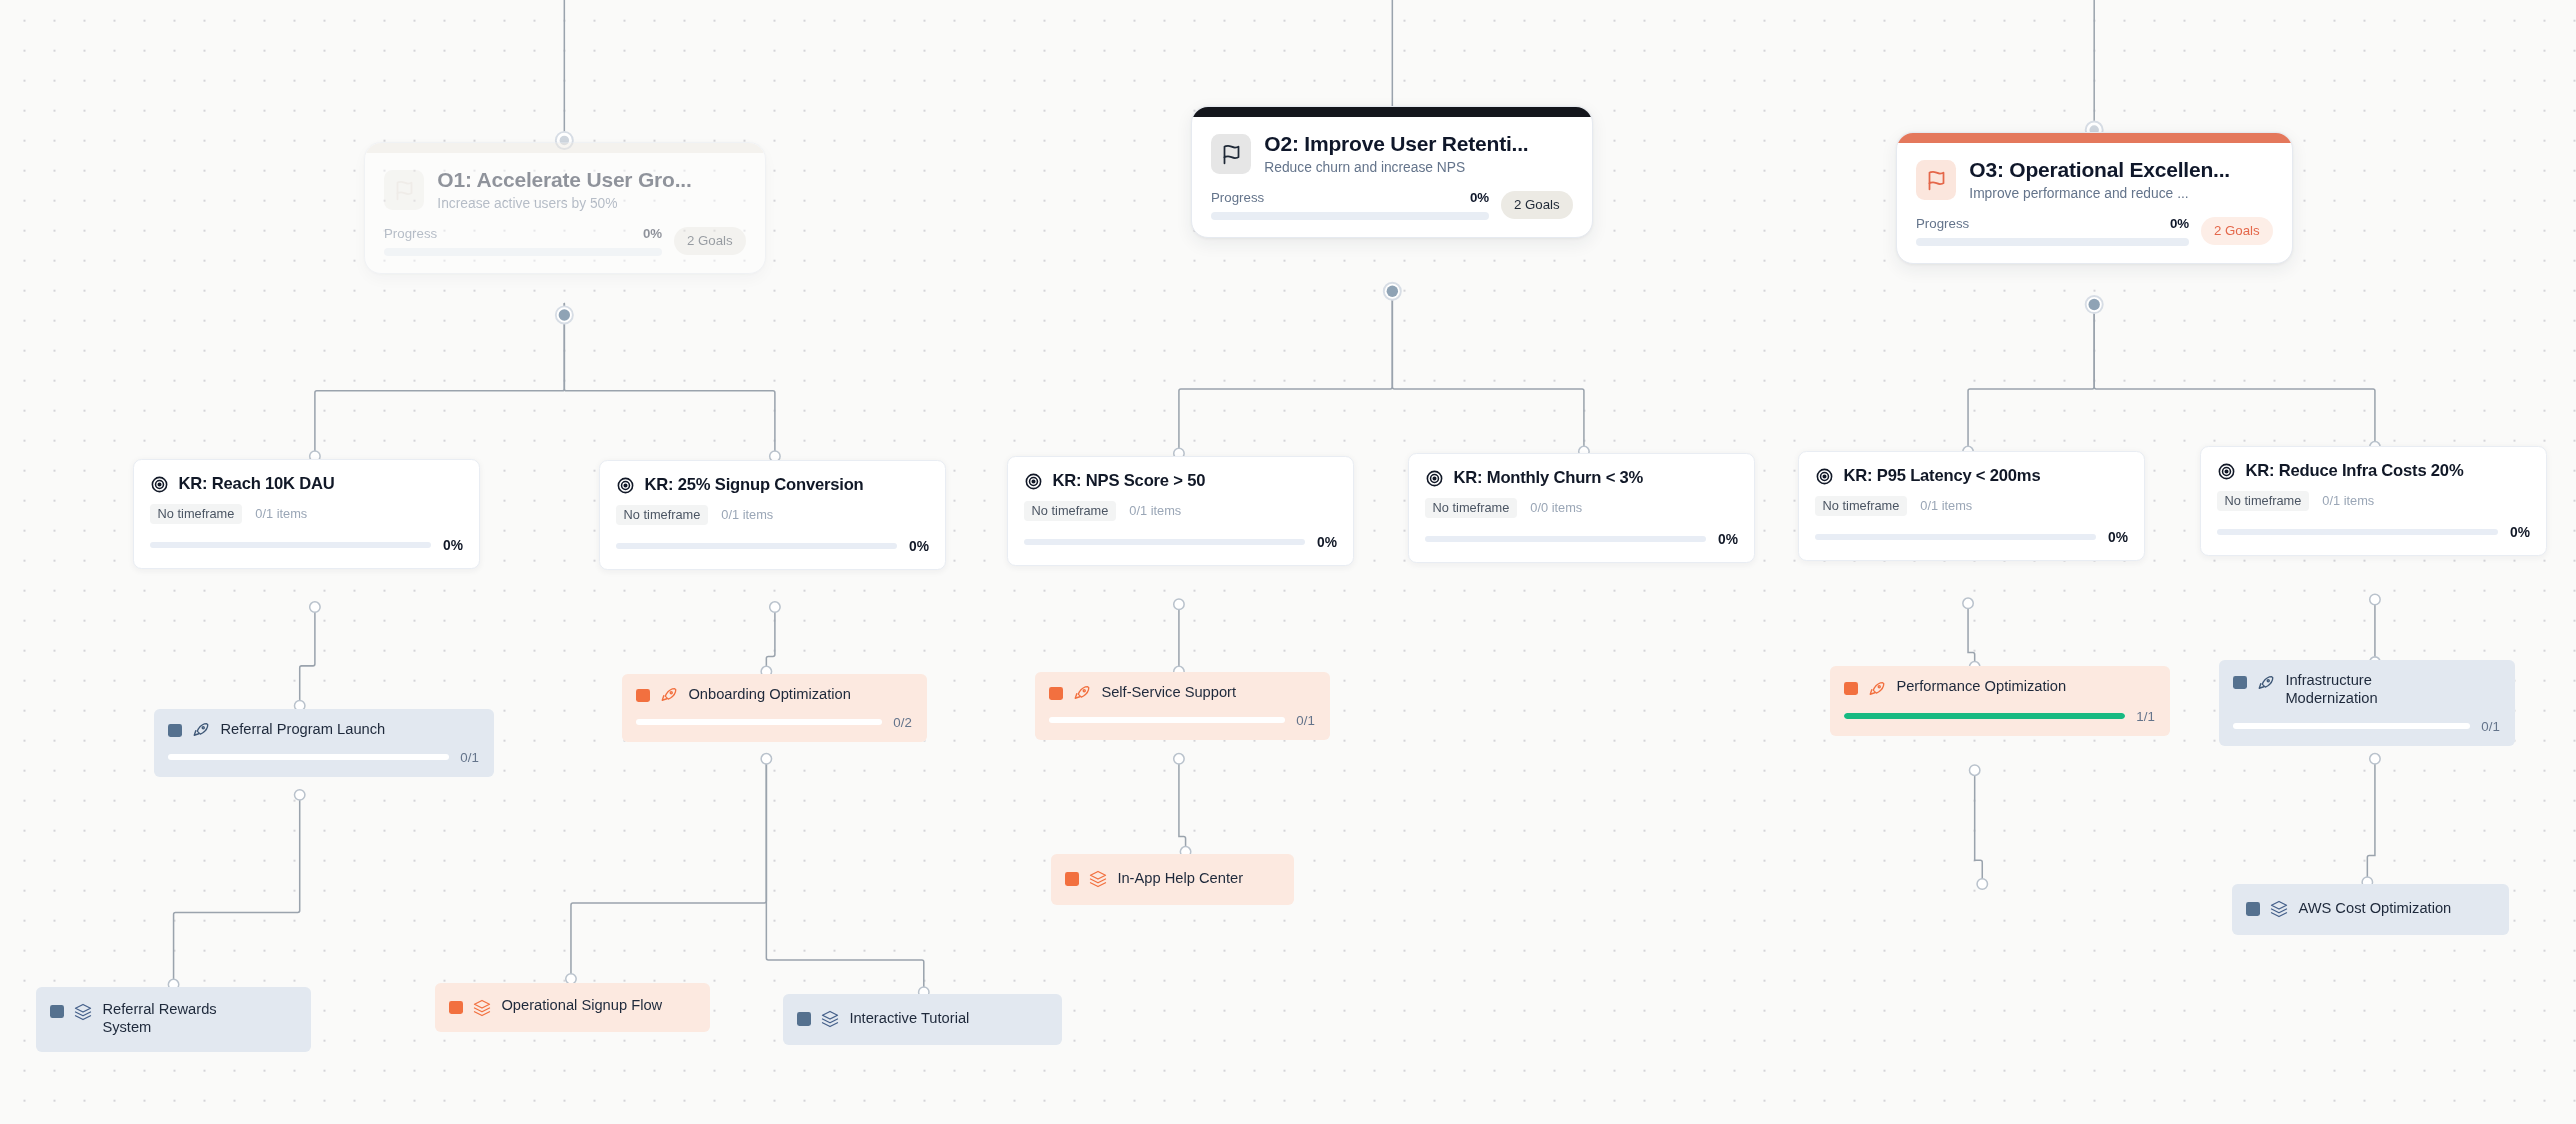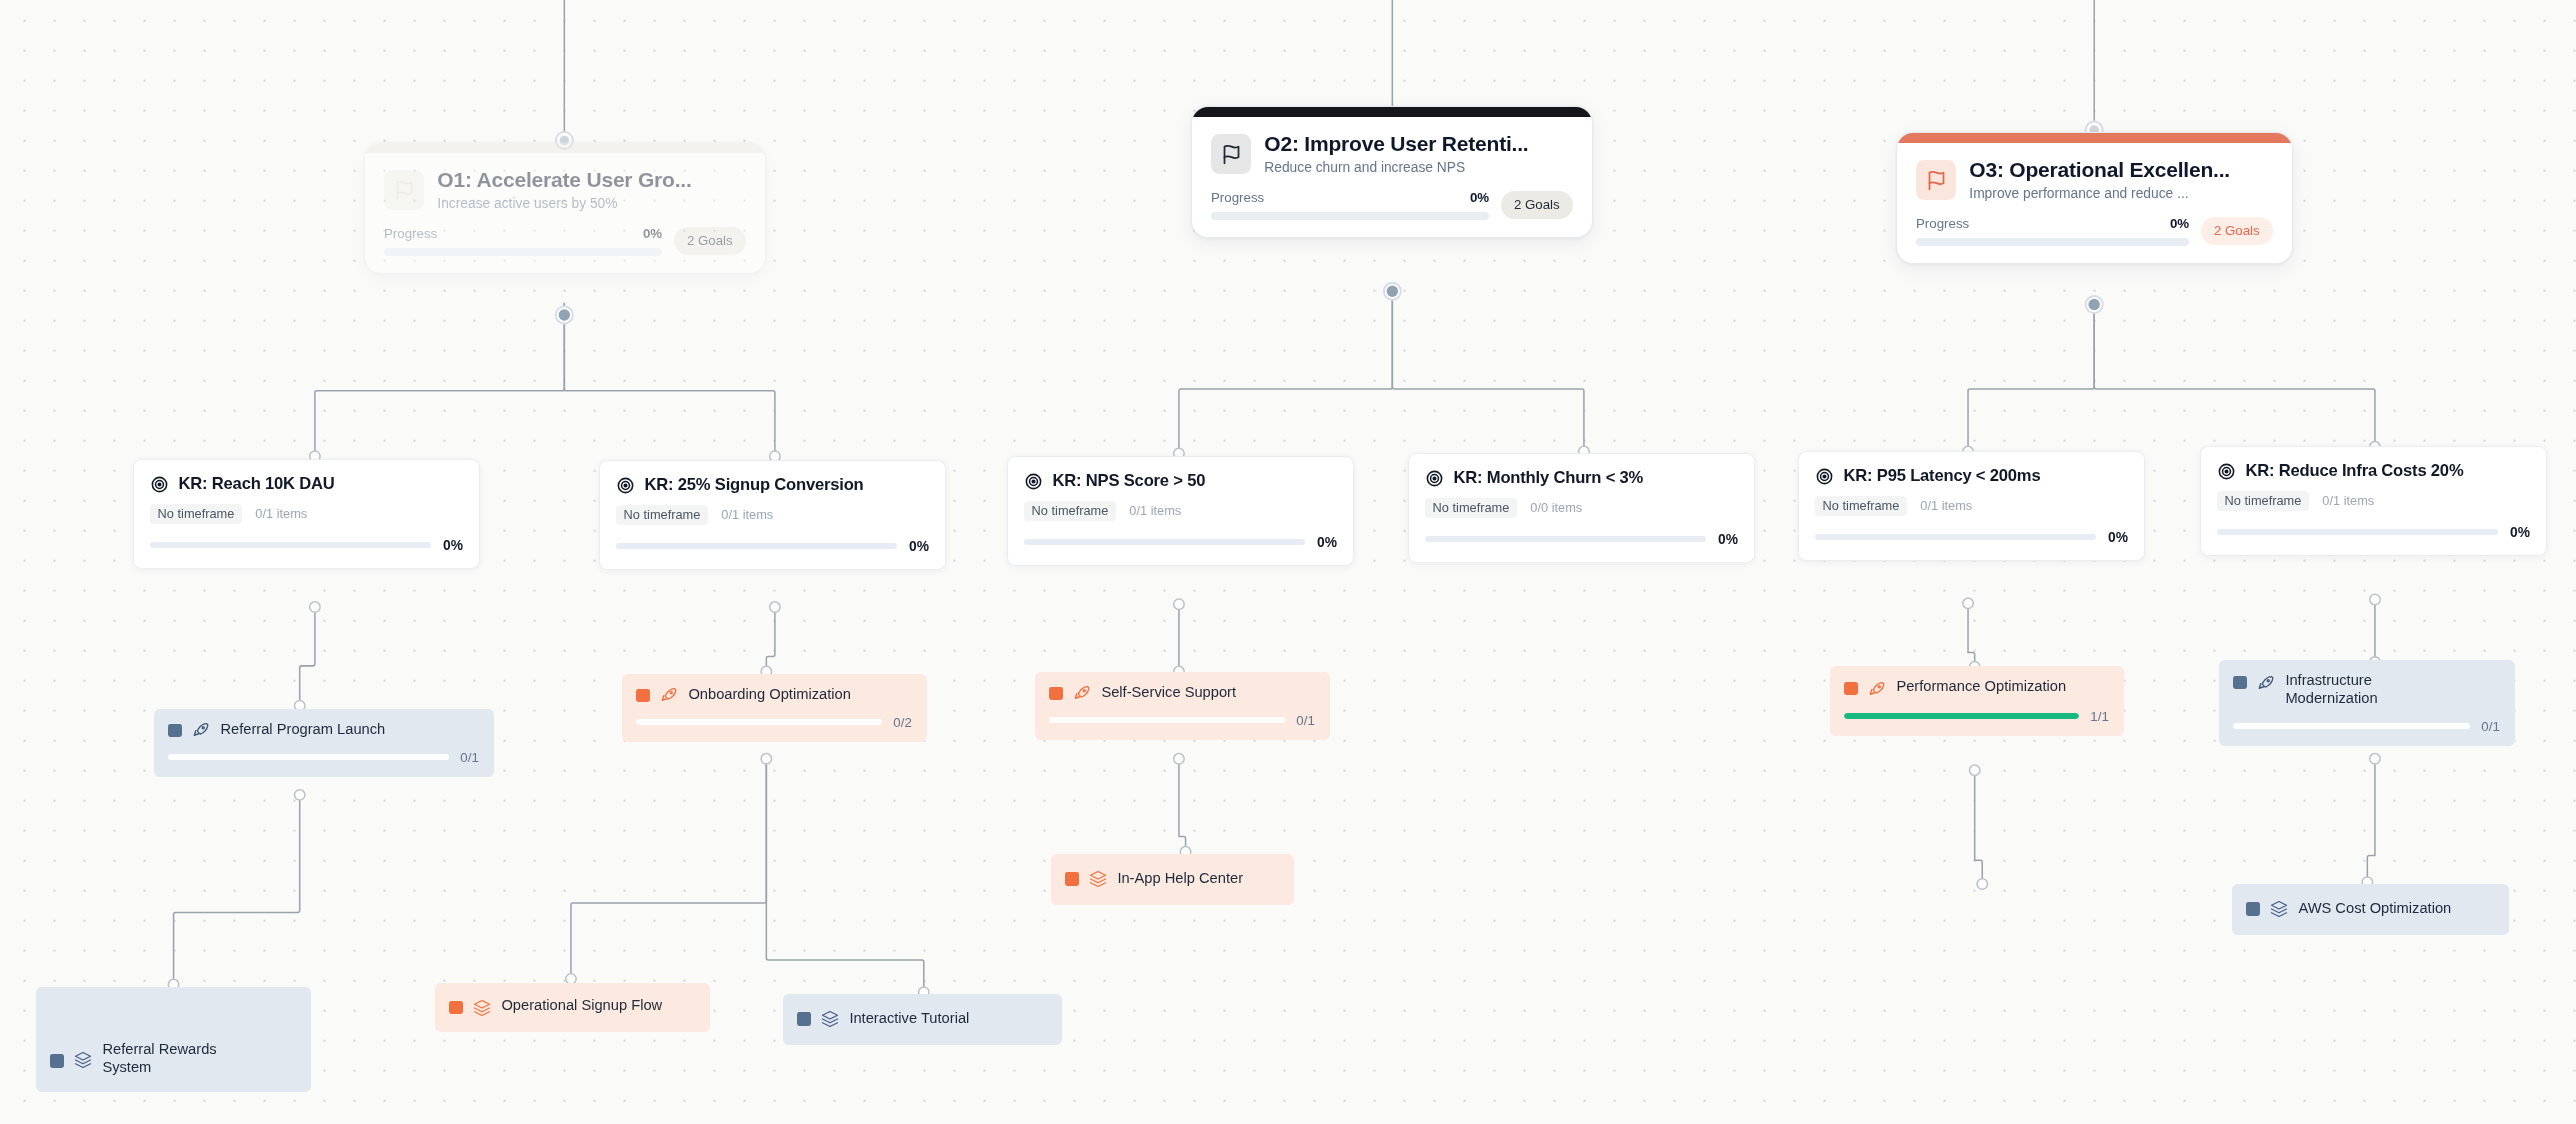--- a/index.html
+++ b/index.html
@@ -459,21 +459,21 @@
       <span class="nm">Self-Service Support</span>
     </div>
     <div class="prow">
       <div class="bar">
           <i style="width:0%"></i>
         </div>
       <span class="frac">0/1</span>
     </div>
   </div>
 
-  <div class="node ini coral" style="left:1830px; top:666px; width:294px;">
+  <div class="node ini coral" style="left:1830px; top:666px; width:340px;">
     <div class="row" style="align-items:flex-start;">
       <span class="sq coral" style="margin-top:3.8px;"></span>
       <span class="glyph" style="margin-top:1.9px;">
         <svg width="18" height="18" viewBox="0 0 24 24" fill="none" stroke="#f2703f" stroke-width="1.8" stroke-linecap="round" stroke-linejoin="round">
             <path d="M5 13l-2 6 6-2"></path>
             <path d="M19.5 3.5c-4 0-8 2.5-11 7l-1.5 3 4 4 3-1.5c4.5-3 7-7 7-11z"></path>
             <circle cx="15" cy="9" r="1.4"></circle>
           </svg>
       </span>
       <span class="nm" style="max-width:171px;">Performance Optimization</span>
@@ -500,21 +500,21 @@
     </div>
     <div class="prow">
       <div class="bar">
           <i style="width:0%"></i>
         </div>
       <span class="frac">0/1</span>
     </div>
   </div>
 
   <div class="node ini blue" style="left:36px; top:987px; width:275px; padding-top:13.3px; padding-bottom:14.2px;">
-    <div class="row" style="align-items:center;margin-top:40px;">
+    <div class="row" style="align-items:flex-start;">
       <span class="sq blue" style="margin-top:3.8px;"></span>
       <span class="glyph" style="margin-top:1.9px;">
         <svg width="18" height="18" viewBox="0 0 24 24" fill="none" stroke="#45608a" stroke-width="1.7" stroke-linecap="round" stroke-linejoin="round">
             <path d="M12 2L2 7l10 5 10-5-10-5z"></path>
             <path d="M2 12l10 5 10-5"></path>
             <path d="M2 17l10 5 10-5"></path>
           </svg>
       </span>
       <span class="nm" style="max-width:161px;">Referral Rewards System</span>
     </div>

